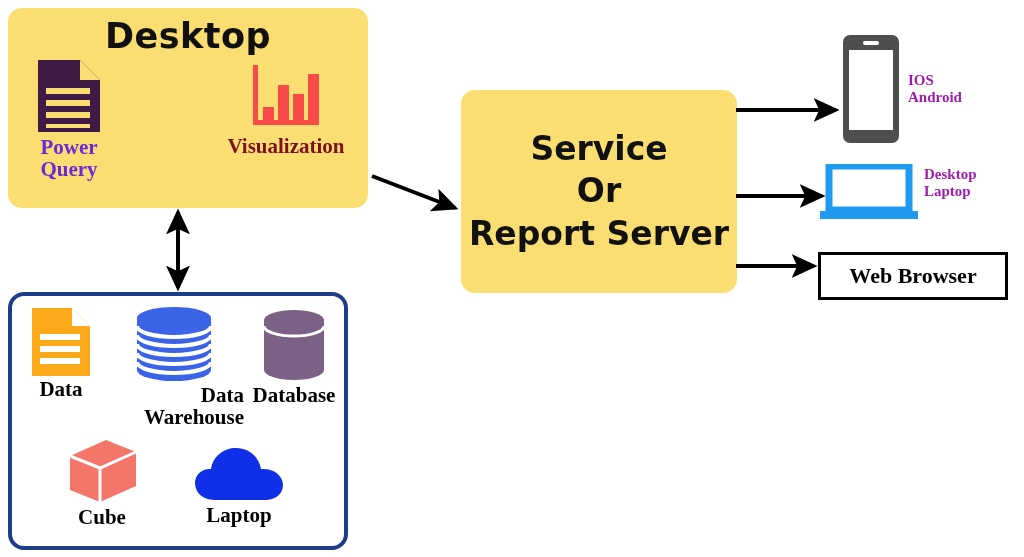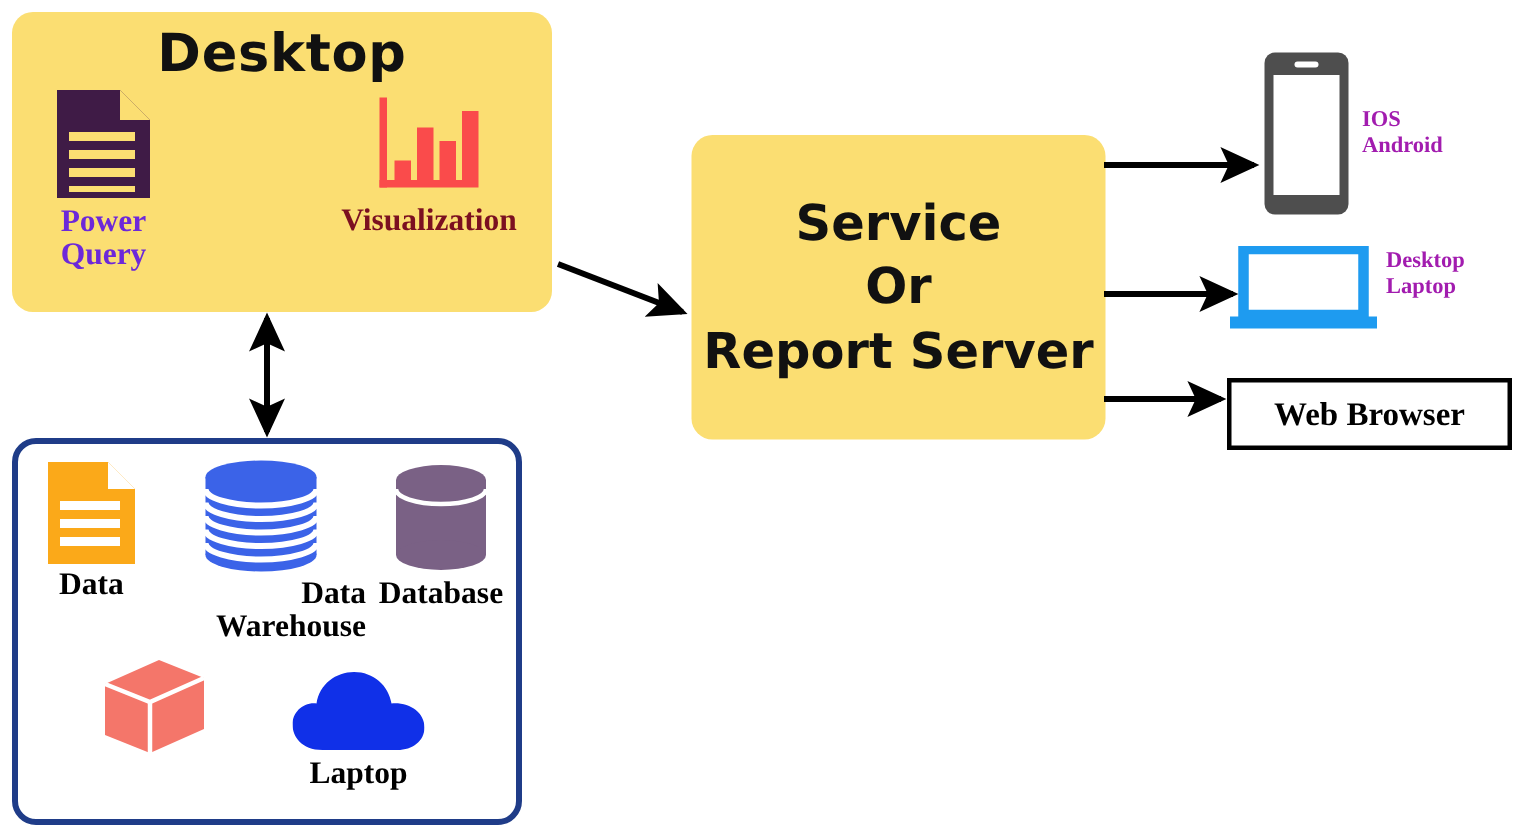--- a/index.html
+++ b/index.html
@@ -226,20 +226,21 @@
   </div>
 
   <div class="src-item" style="left:38px; top:140px; width:104px;">
     <div style="margin:0 auto; width:72px; height:68px;">
       <svg width="72" height="68" viewBox="0 0 72 68">
         <path d="M4 20 L40 4 L70 16 L70 50 L34 66 L4 54 Z" fill="#F4766A"></path>
         <path d="M4 20 L34 32 L70 16" fill="none" stroke="#ffffff" stroke-width="3"></path>
         <path d="M34 32 L34 66" fill="none" stroke="#ffffff" stroke-width="3"></path>
       </svg>
     </div>
+    <div class="src-label">Cube</div>
   </div>
 
   <div class="src-item" style="left:172px; top:150px; width:110px;">
     <div style="margin:0 auto; width:88px; height:56px;">
       <svg width="88" height="56" viewBox="0 0 88 56">
         <path d="M20 54 C6 54 0 45 0 37 C0 29 7 22 16 23 C18 10 29 2 41 2 C54 2 64 11 66 23 C78 22 88 29 88 39 C88 48 80 54 70 54 Z" fill="#1030E8"></path>
       </svg>
     </div>
     <div class="src-label">Laptop</div>
   </div>

